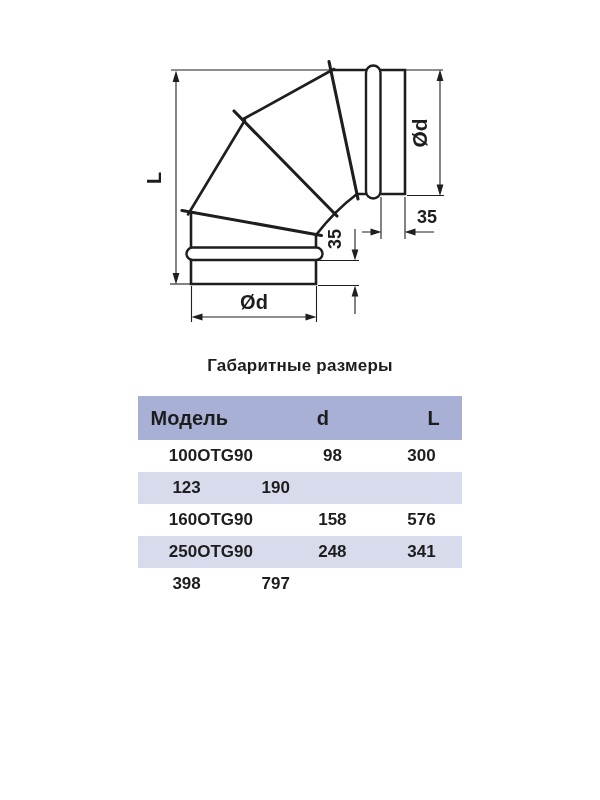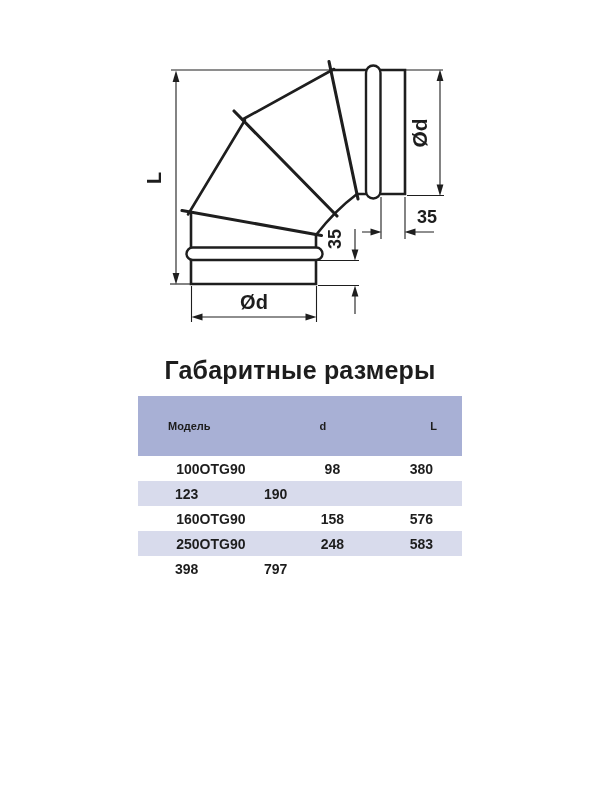--- a/index.html
+++ b/index.html
@@ -28,38 +28,38 @@
   svg .arrow{fill:var(--line);stroke:none;}
   svg text{
     fill:var(--text);
     font-family:"Liberation Sans","DejaVu Sans",sans-serif;
     font-weight:700;
   }
   .section-title{
     position:absolute;
     top:356px;left:0;width:600px;
     text-align:center;
-    font-size:25px;
+    font-size:17px;
     font-weight:600;
     letter-spacing:.2px;
   }
   .dim-table{
     position:absolute;
     left:138px;top:396px;width:324px;
   }
   .trow{
     display:flex;align-items:center;
-    height:25px;
+    height:32px;
     background:var(--row-bg);
-    font-size:14px;font-weight:600;
+    font-size:17px;font-weight:600;
   }
   .trow.head{
-    height:60px;
+    height:44px;
     background:var(--header-bg);
-    font-size:11px;
+    font-size:20px;
     gap:48px;
   }
   .trow:nth-child(odd):not(.head){background:var(--row-alt-bg);}
   .cell{text-align:center;}
   .cell.c-model{width:45%;}
   .cell.c-d{width:30%;}
   .cell.c-l{width:25%;}
 </style>
 </head>
 <body>
@@ -124,33 +124,33 @@
 
 <div class="dim-table">
   <div class="trow head">
     <div class="cell c-model">Модель</div>
     <div class="cell c-d">d</div>
     <div class="cell c-l">L</div>
   </div>
   <div class="trow">
     <div class="cell c-model">100OTG90</div>
     <div class="cell c-d">98</div>
-    <div class="cell c-l">380</div>
+    <div class="cell c-l">300</div>
   </div>
   <div class="trow">
     <div class="cell c-d">123</div>
     <div class="cell c-l">190</div>
   </div>
   <div class="trow">
     <div class="cell c-model">160OTG90</div>
     <div class="cell c-d">158</div>
     <div class="cell c-l">576</div>
   </div>
   <div class="trow">
     <div class="cell c-model">250OTG90</div>
     <div class="cell c-d">248</div>
-    <div class="cell c-l">583</div>
+    <div class="cell c-l">341</div>
   </div>
   <div class="trow">
     <div class="cell c-d">398</div>
     <div class="cell c-l">797</div>
   </div>
 </div>
 
 </body></html>

